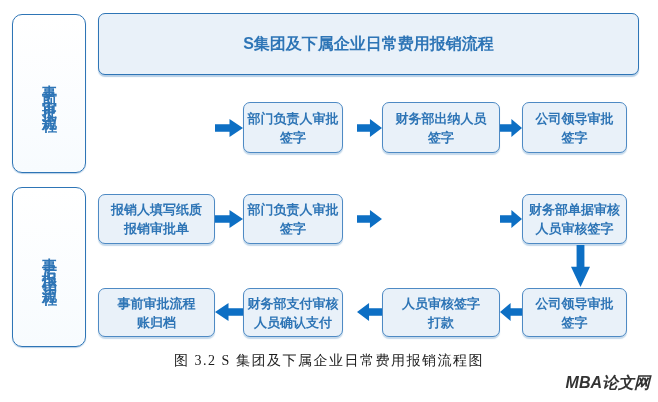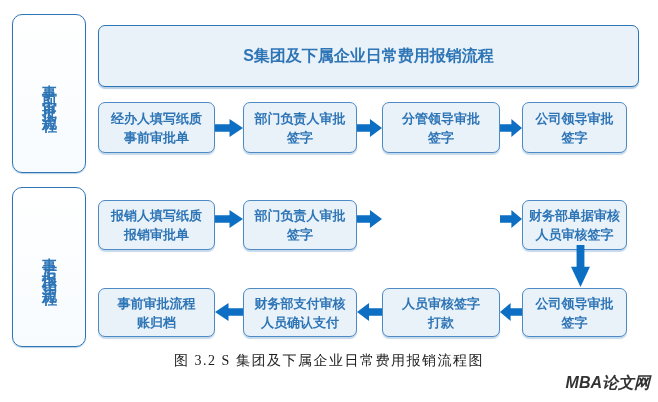--- a/index.html
+++ b/index.html
@@ -27,43 +27,43 @@
     box-shadow:0 1px 1px rgba(46,117,182,.35);
   }
   .sidebar span{
     writing-mode:vertical-lr;
     text-orientation:upright;
     font-weight:bold;font-size:15px;
     letter-spacing:7px;
     white-space:nowrap;
   }
   .titlebox{
-    left:98px;top:25px;width:541px;height:62px;
+    left:98px;top:13px;width:541px;height:62px;
     background:var(--box-fill);
     border:1.2px solid var(--strong-border);
     border-radius:7px;
     box-shadow:0 1.5px 1px rgba(46,117,182,.35);
     font-weight:bold;font-size:16px;
   }
   .step{
     background:var(--box-fill);
     border:1.2px solid var(--box-border);
     border-radius:7px;
     box-shadow:0 1.5px 1px rgba(46,117,182,.28);
     font-size:13px;font-weight:600;line-height:19px;
   }
   .step span{white-space:pre-line;}
 
   
   .c1{left:98px;width:117px}
-  .c2{left:243px;width:114px}
+  .c2{left:243px;width:100px}
   .c3{left:382px;width:118px}
   .c4{left:522px;width:105px}
   .r1{top:102px;height:51px}
-  .r2{top:200px;height:50px}
+  .r2{top:194px;height:50px}
   .r3{top:288px;height:49px}
 
   
   .ar{position:absolute;height:18px;color:var(--arrow);}
   .ar svg{display:block;width:100%;height:100%;}
   .g1{left:215px;width:28px}
   .g2{left:357px;width:25px}
   .g3{left:500px;width:22px}
   .ay1{top:119px}
   .ay2{top:210px}
@@ -104,40 +104,36 @@
     <span>事前审批流程</span>
   </div>
   <div class="box sidebar" style="top:187px;height:160px;">
     <span>事后报销流程</span>
   </div>
 
   <div class="box titlebox">
     <span>S集团及下属企业日常费用报销流程</span>
   </div>
 
-  <div class="box step c1 r1">
-    <span>经办人填写纸质
-事前审批单</span>
-  </div>
   <div class="ar g1 ay1">
     <svg viewBox="0 0 28 16" preserveAspectRatio="none">
         <path d="M0 4.7 H14.5 V0 L28 8 L14.5 16 V11.3 H0 Z" fill="currentColor"></path>
       </svg>
   </div>
   <div class="box step c2 r1">
     <span>部门负责人审批
 签字</span>
   </div>
   <div class="ar g2 ay1">
     <svg viewBox="0 0 28 16" preserveAspectRatio="none">
         <path d="M0 4.7 H14.5 V0 L28 8 L14.5 16 V11.3 H0 Z" fill="currentColor"></path>
       </svg>
   </div>
   <div class="box step c3 r1">
-    <span>分管领导审批
+    <span>财务部出纳人员
 签字</span>
   </div>
   <div class="ar g3 ay1">
     <svg viewBox="0 0 28 16" preserveAspectRatio="none">
         <path d="M0 4.7 H14.5 V0 L28 8 L14.5 16 V11.3 H0 Z" fill="currentColor"></path>
       </svg>
   </div>
   <div class="box step c4 r1">
     <span>公司领导审批
 签字</span>

